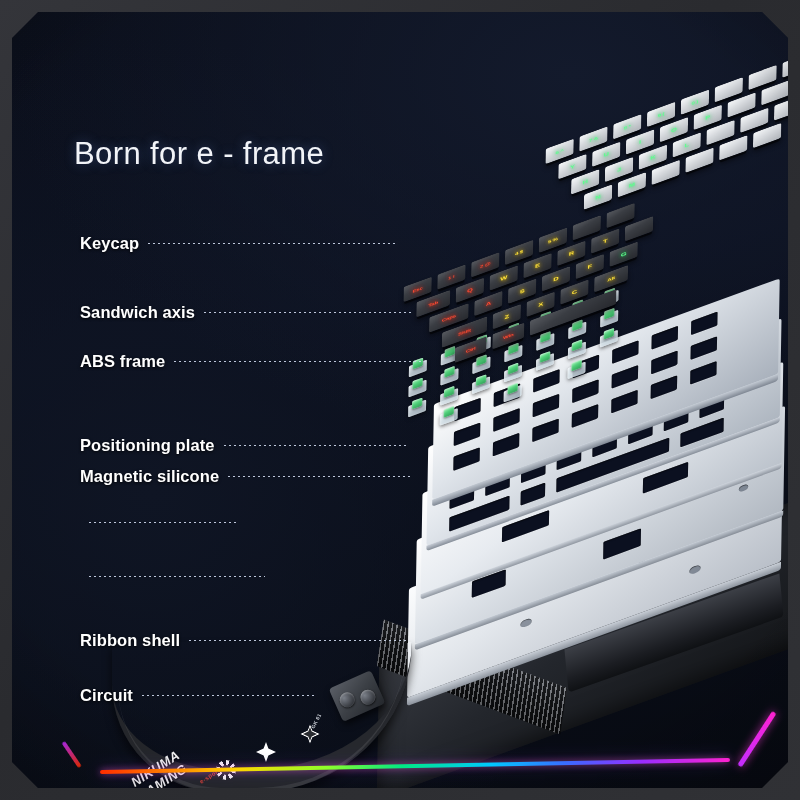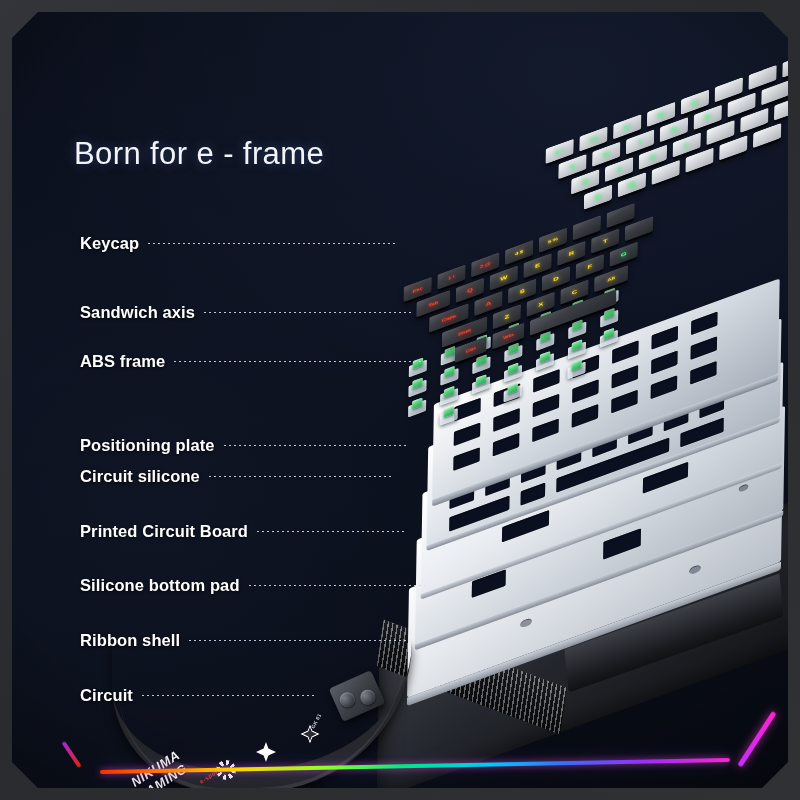--- a/index.html
+++ b/index.html
@@ -543,29 +543,27 @@
         </div>
         <div class="callout" style="top: 340px;">
           <span class="lbl">ABS frame</span>
           <span class="lead" style="width: 252px;"></span>
         </div>
         <div class="callout" style="top: 424px;">
           <span class="lbl">Positioning plate</span>
           <span class="lead" style="width: 182px;"></span>
         </div>
         <div class="callout" style="top: 455px;">
-          <span class="lbl">Circuit silicone</span>
+          <span class="lbl">Magnetic silicone</span>
           <span class="lead" style="width: 182px;"></span>
         </div>
         <div class="callout" style="top: 510px;">
-          <span class="lbl">Printed Circuit Board</span>
           <span class="lead" style="width: 150px;"></span>
         </div>
         <div class="callout" style="top: 564px;">
-          <span class="lbl">Silicone bottom pad</span>
           <span class="lead" style="width: 176px;"></span>
         </div>
         <div class="callout" style="top: 619px;">
           <span class="lbl">Ribbon shell</span>
           <span class="lead" style="width: 218px;"></span>
         </div>
         <div class="callout" style="top: 674px;">
           <span class="lbl">Circuit</span>
           <span class="lead" style="width: 172px;"></span>
         </div>

